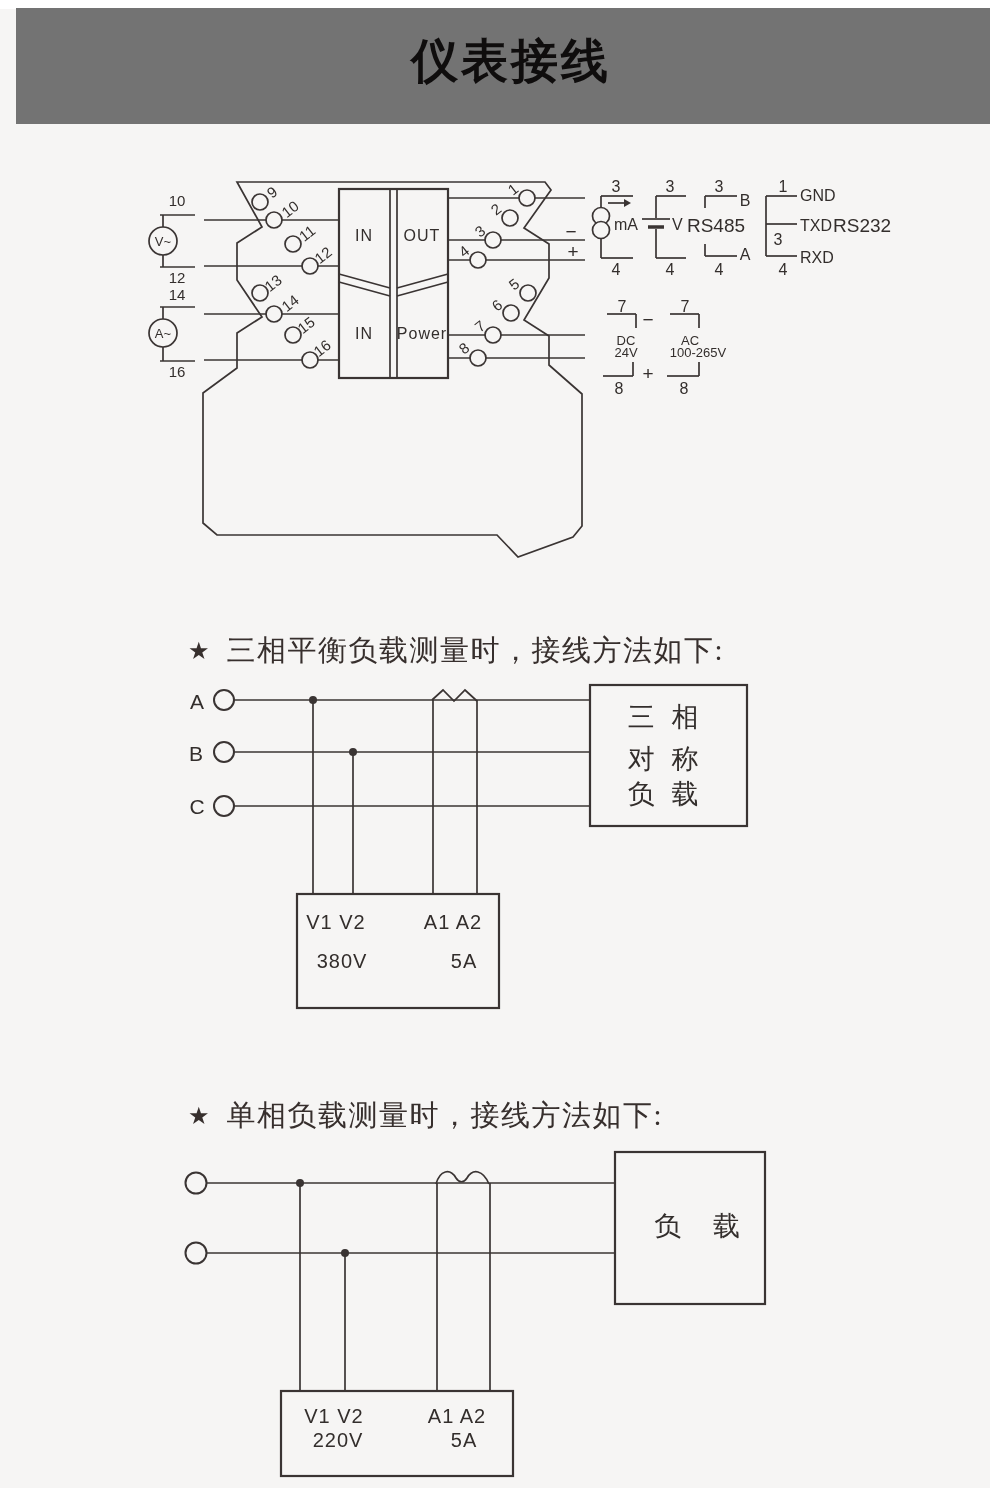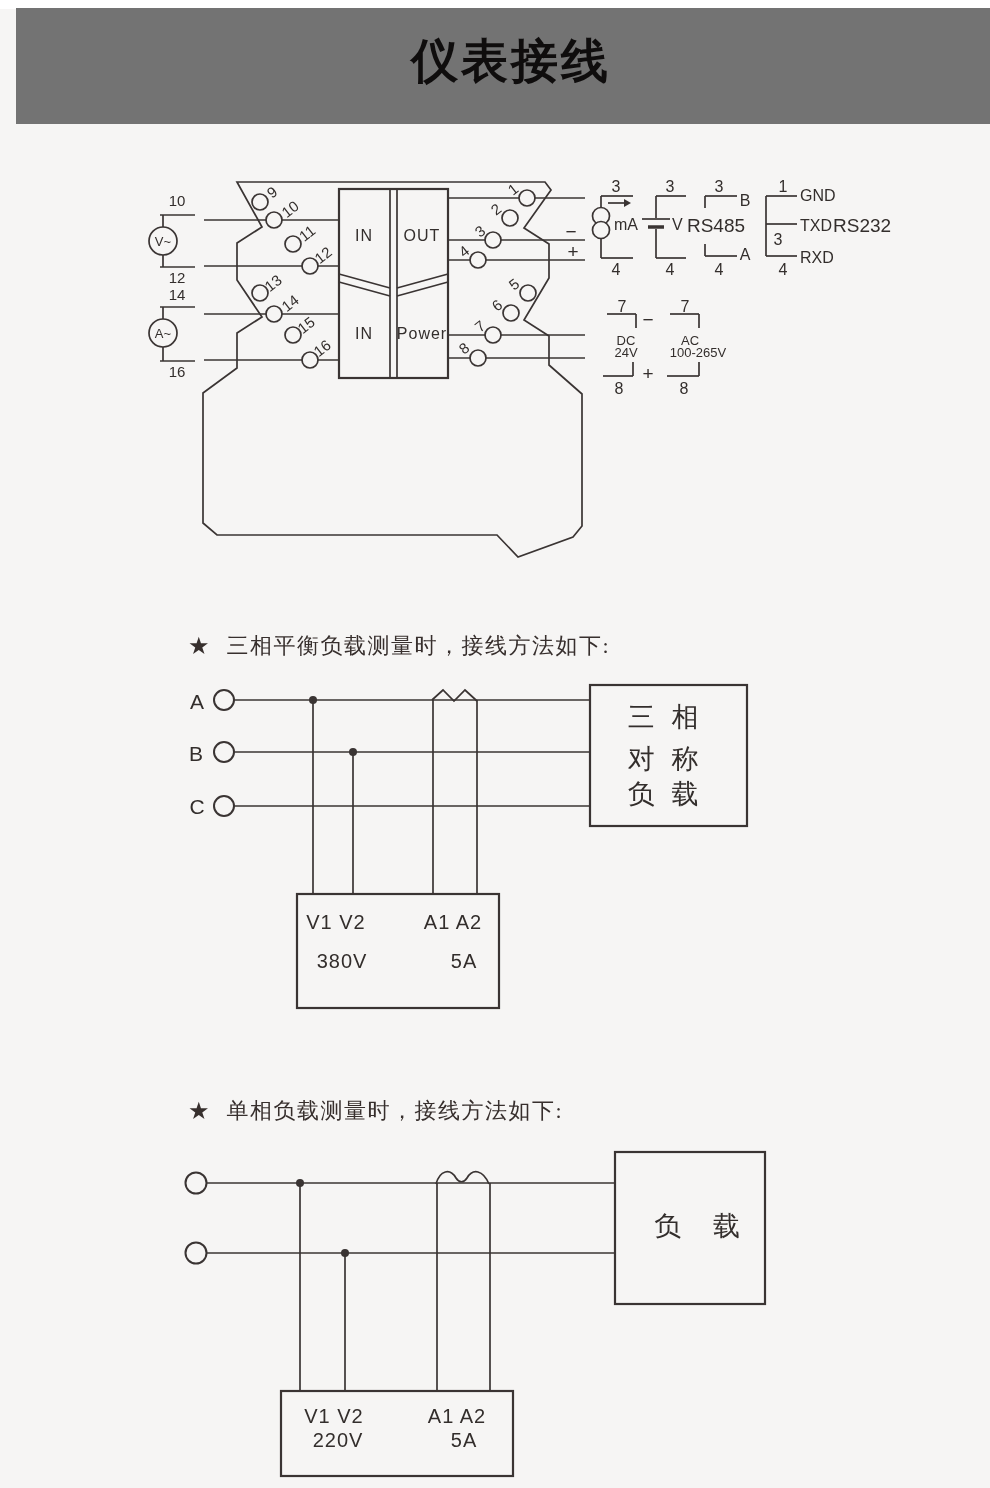--- a/index.html
+++ b/index.html
@@ -7,21 +7,21 @@
   .page { position:relative; width:990px; height:1488px; background:#ffffff; overflow:hidden; }
   .canvas { position:absolute; left:0; top:9px; width:990px; height:1479px; background:#f6f5f4; }
   .band { position:absolute; left:0; top:8px; width:990px; height:116px; background:#737373;margin-left:16px; }
   .title { position:absolute; left:0; top:22px; width:100%; text-align:center;
            font-size:47px; font-weight:700; letter-spacing:3px; color:#0f0d0d; }
   .subtitle { position:absolute; left:0; top:73px; width:100%; text-align:center;
               font-size:21px; color:#1f1d1d; letter-spacing:0.5px; }
   .sec-head { position:absolute; display:flex; align-items:center; gap:17px;
               font-family:"Liberation Serif","DejaVu Serif",serif; color:#372f2d; }
   .sec-head .star { font-size:24px; line-height:1; }
-  .sec-head .sec-text { font-size:22px; letter-spacing:1.5px; }
+  .sec-head .sec-text { font-size:29px; letter-spacing:1.5px; }
   svg.diagram { position:absolute; left:0; top:0; }
   svg .ln { stroke:#3a3433; stroke-width:1.7; fill:none; stroke-linecap:butt; }
   svg .bx { stroke:#3a3433; stroke-width:2.2; fill:none; }
   svg .term { stroke:#3a3433; stroke-width:1.7; fill:#f6f5f4; }
   svg .dot { fill:#3a3433; stroke:none; }
   svg text { fill:#332e2c; font-family:"Liberation Sans","DejaVu Sans",sans-serif; }
   svg .t-num { font-size:15px; }
   svg .t-bar { font-size:15px; }
   svg .t-lbl { font-size:16px; }
   svg .t-rs  { font-size:19px; }

